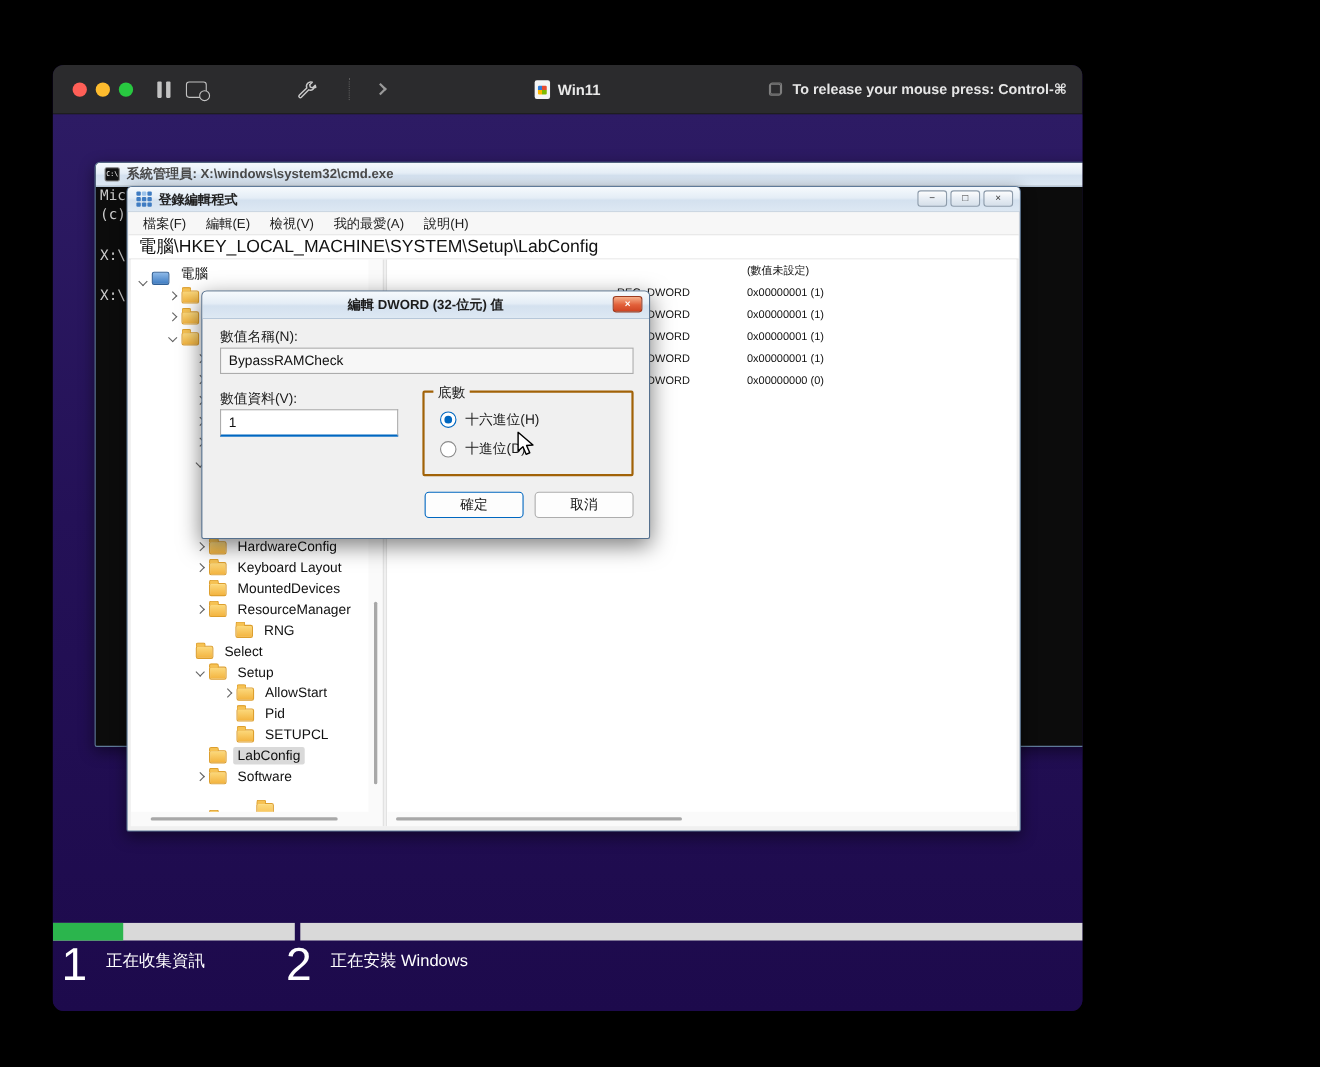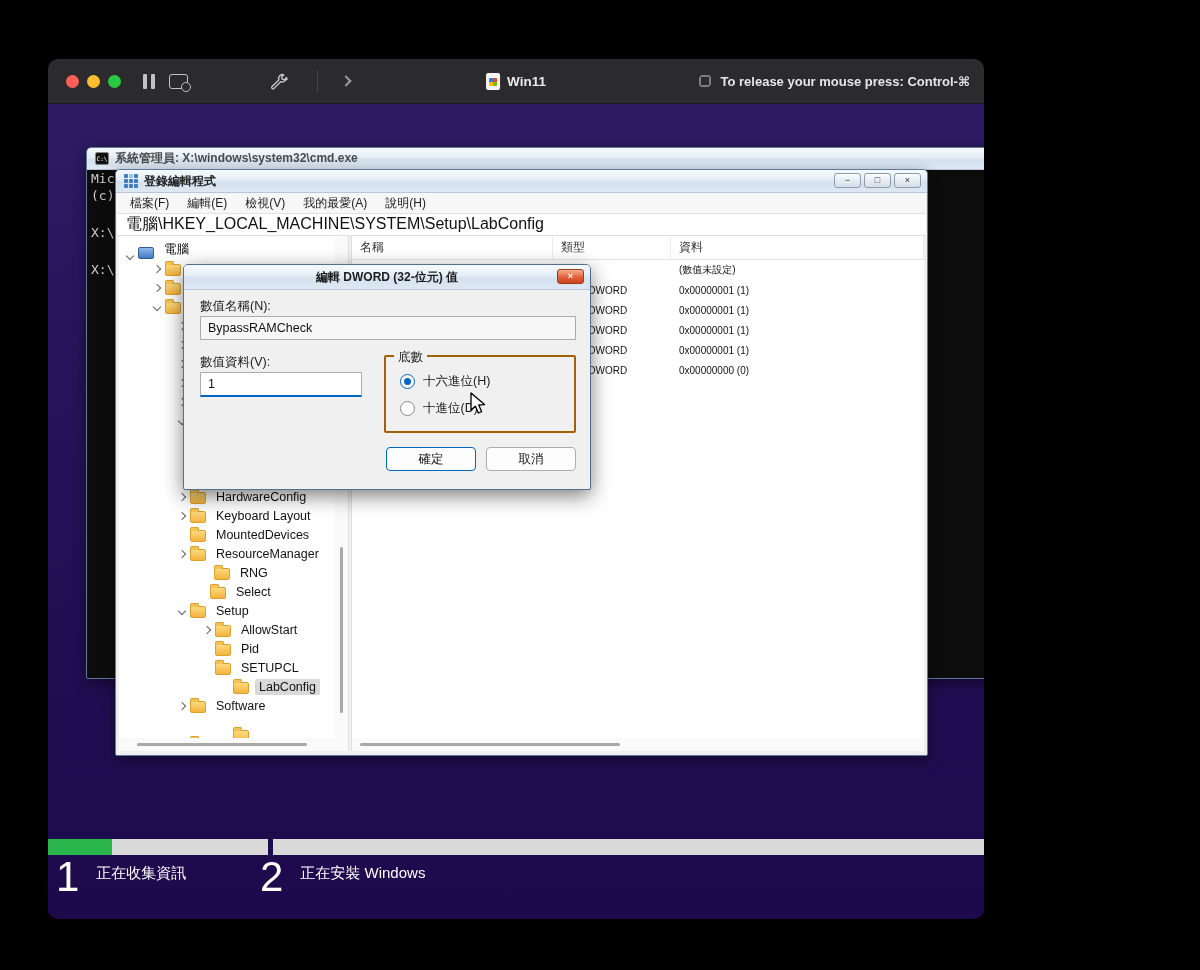--- a/index.html
+++ b/index.html
@@ -348,21 +348,21 @@
                 <span class="node-icon"></span>
                 <span class="tree-label">ResourceManager</span>
               </div>
 
               <div class="tree-row leaf" style="padding-left: 80px;">
                 <span class="tw"></span>
                 <span class="node-icon"></span>
                 <span class="tree-label">RNG</span>
               </div>
 
-              <div class="tree-row leaf" style="padding-left: 76px;">
+              <div class="tree-row leaf" style="padding-left: 44px;">
                 <span class="tw"></span>
                 <span class="node-icon"></span>
                 <span class="tree-label">Select</span>
               </div>
 
               <div class="tree-row open" style="padding-left: 56px;">
                 <span class="tw"></span>
                 <span class="node-icon"></span>
                 <span class="tree-label">Setup</span>
               </div>
@@ -378,21 +378,21 @@
                 <span class="node-icon"></span>
                 <span class="tree-label">Pid</span>
               </div>
 
               <div class="tree-row leaf" style="padding-left: 81px;">
                 <span class="tw"></span>
                 <span class="node-icon"></span>
                 <span class="tree-label">SETUPCL</span>
               </div>
 
-              <div class="tree-row selected leaf" style="padding-left: 99px;">
+              <div class="tree-row selected leaf" style="padding-left: 56px;">
                 <span class="tw"></span>
                 <span class="node-icon"></span>
                 <span class="tree-label">LabConfig</span>
               </div>
 
               <div class="tree-row closed" style="padding-left: 56px;">
                 <span class="tw"></span>
                 <span class="node-icon"></span>
                 <span class="tree-label">Software</span>
               </div>
@@ -411,25 +411,20 @@
             </div>
           <div class="tree-vscroll">
               <i></i>
             </div>
           <div class="pane-hscroll">
               <i style="left:18px;width:170px"></i>
             </div>
         </div>
         <div class="splitter"></div>
         <div class="list-pane">
-          <div class="list-header">
-            <span>名稱</span>
-            <span>類型</span>
-            <span>資料</span>
-          </div>
           <div>
 
               <div class="list-row">
                 <span></span>
                 <span></span>
                 <span>(數值未設定)</span>
               </div>
 
               <div class="list-row">
                 <span></span>

